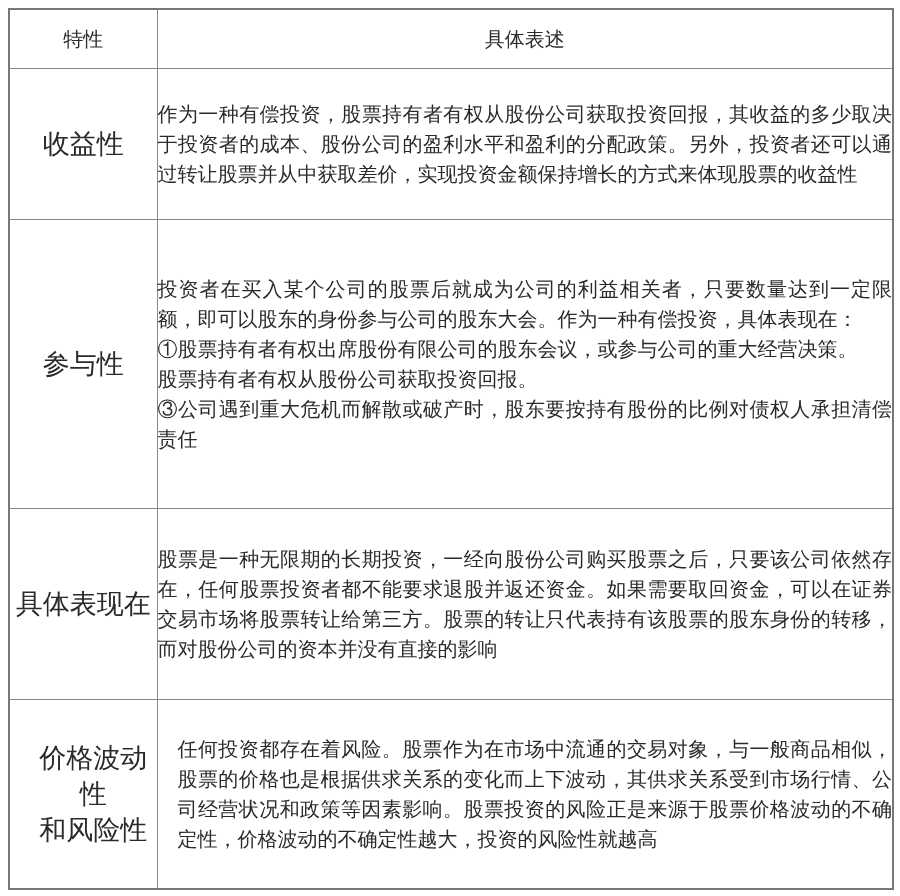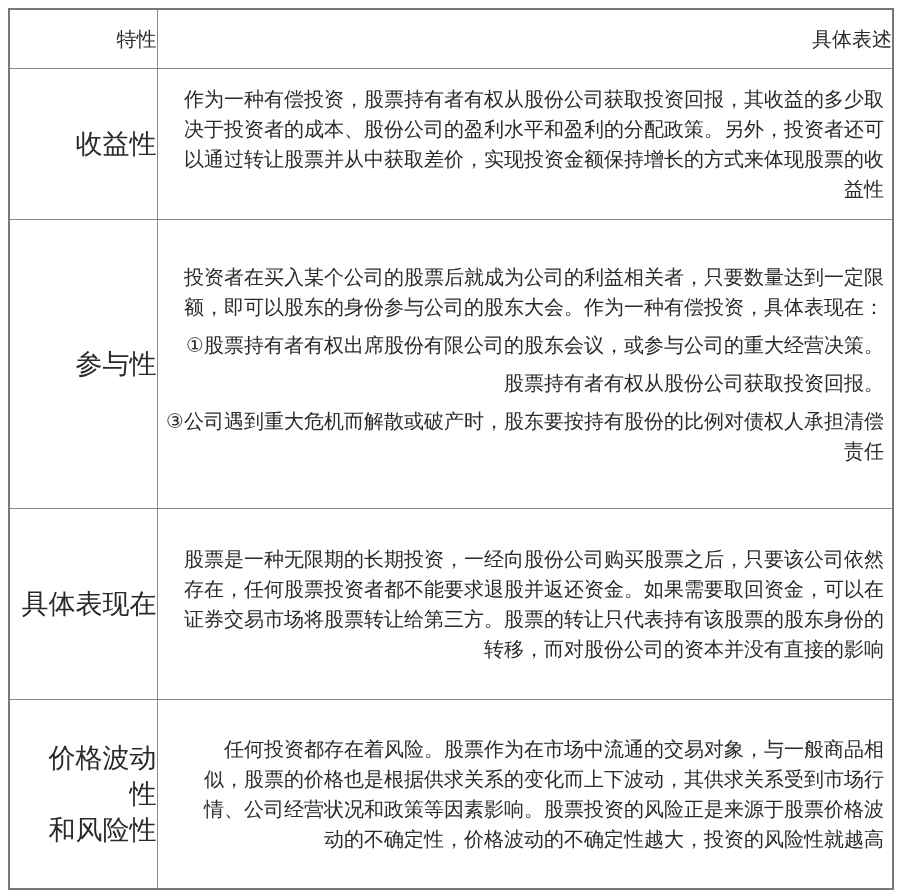--- a/index.html
+++ b/index.html
@@ -4,28 +4,28 @@
   <style>
     html, body { margin: 0; padding: 0; background: #ffffff; }
     body { width: 900px; height: 896px; position: relative; overflow: hidden;
            font-family: "DejaVu Sans", "Liberation Sans", sans-serif; color: #2a2a2a; }
     table.feat {
       position: absolute; left: 8px; top: 8px; width: 884px;
       border-collapse: collapse; table-layout: fixed;
       border: 2px solid #777777;
     }
     table.feat td, table.feat th {
-      border: 1px solid #888888; padding: 0; vertical-align: middle; text-align: right;
+      border: 1px solid #888888; padding: 0; vertical-align: middle;
     }
     col.c1 { width: 148px; }
     col.c2 { width: 736px; }
     th { font-weight: normal; font-size: 20px; height: 58px; text-align: center; }
     td.name { text-align: center; font-size: 27px; line-height: 36px; }
     td.desc { font-size: 20px; line-height: 30px; padding: 10px 12px 10px 14px; text-align: justify; }
-    td.desc p { margin: 8px; }
+    td.desc p { margin: 0; font-family: Liberation Serif, serif; }
     tr.r1 td { height: 150px; }
     tr.r2 td { height: 288px; }
     tr.r3 td { height: 190px; }
     tr.r4 td { height: 188px; padding-left: 20px; }
   </style>
 </head>
 <body>
 
 <table class="feat">
   <colgroup>

